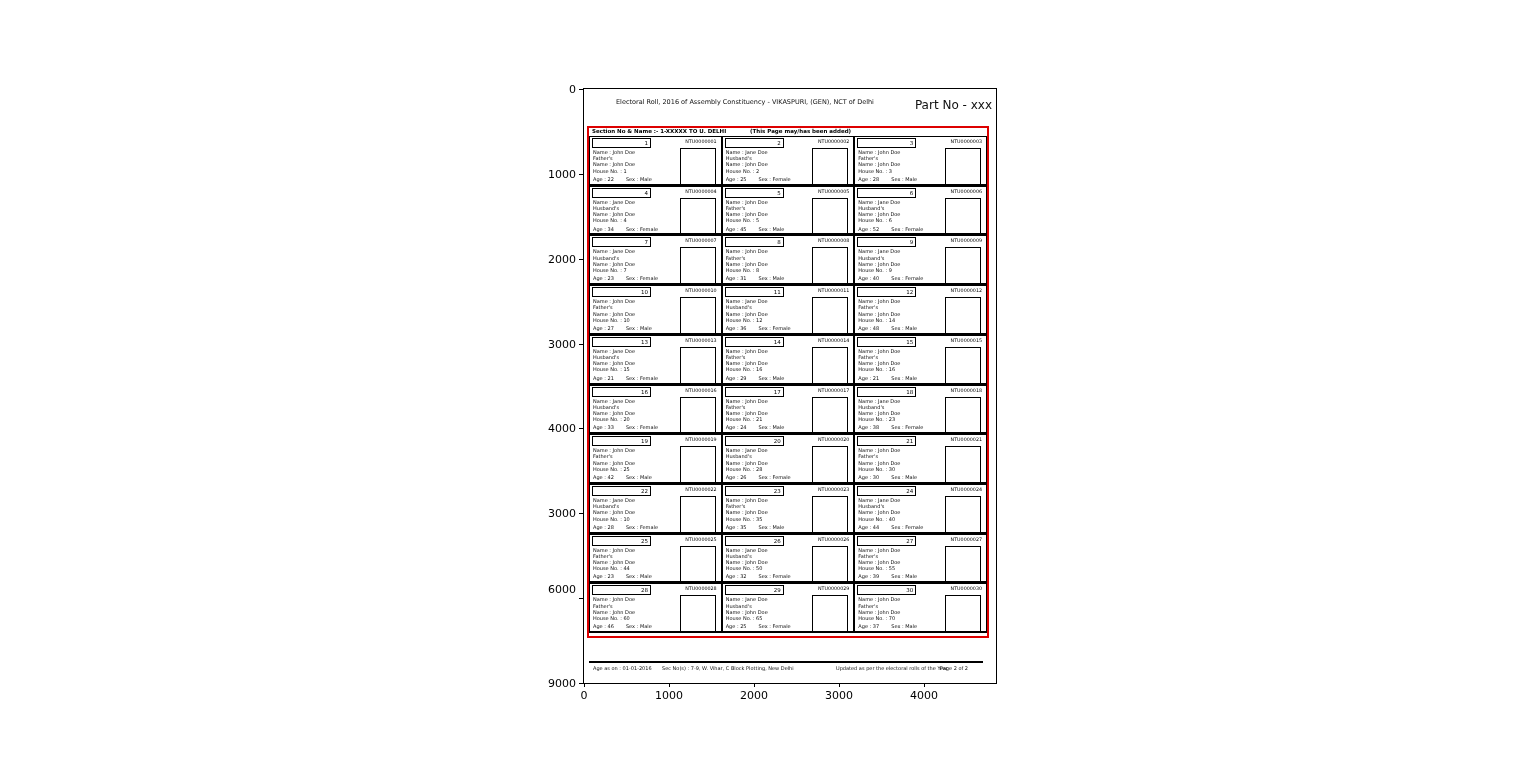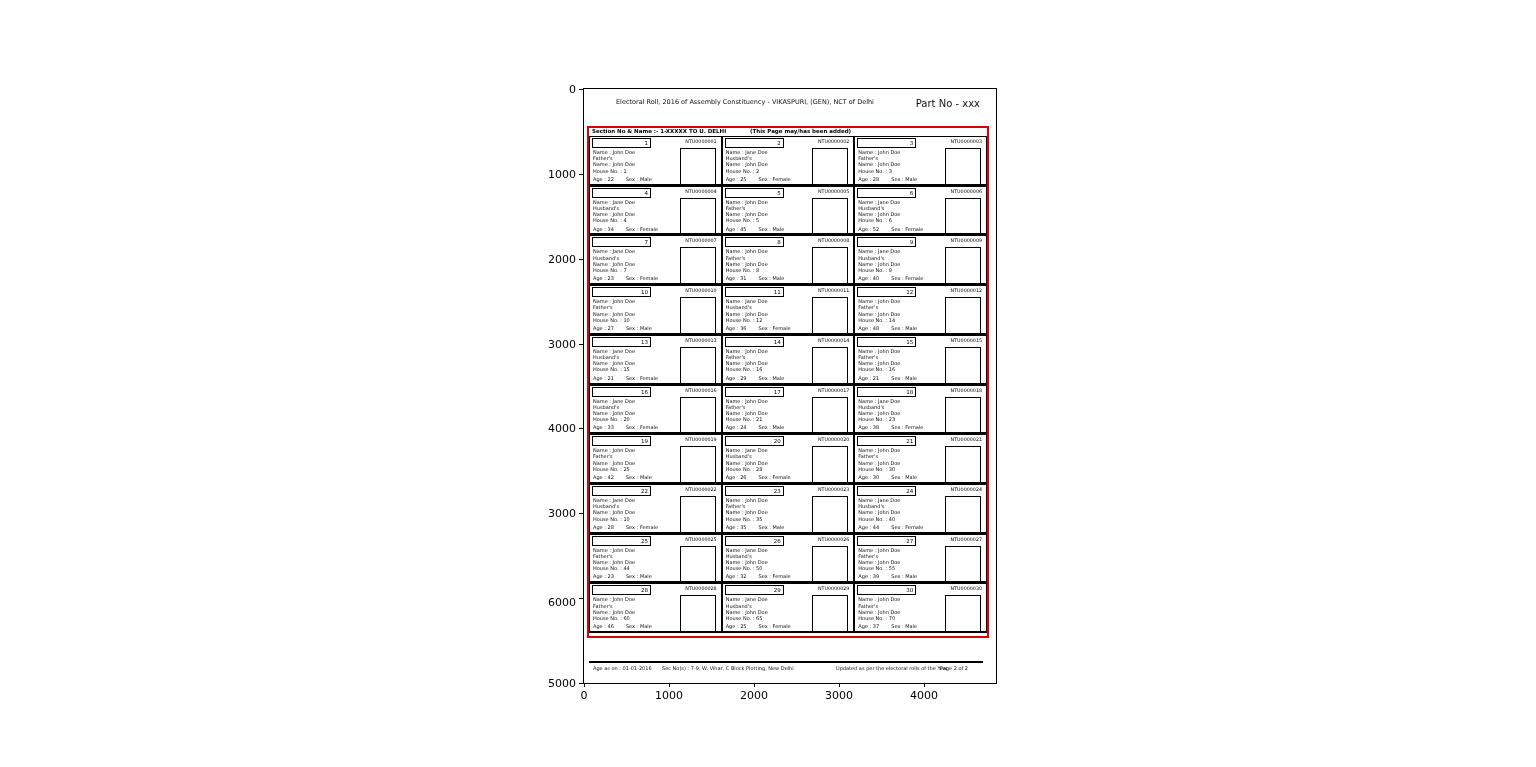--- a/index.html
+++ b/index.html
@@ -4,21 +4,21 @@
 <style>
   html,body{margin:0;padding:0;background:#ffffff;width:1536px;height:767px;overflow:hidden;
             font-family:"DejaVu Sans","Liberation Sans",sans-serif;}
   .axes{position:absolute;left:583px;top:88px;width:412px;height:594px;border:1px solid #000;background:#fff;}
   .ytick-label{position:absolute;left:-58px;width:50px;text-align:right;font-size:11px;color:#000;transform:translateY(-50%);}
   .ytick-mark{position:absolute;left:-5px;width:4px;height:1px;background:#000;}
   .xtick-label{position:absolute;top:600px;font-size:11px;color:#000;transform:translateX(-50%);}
   .xtick-mark{position:absolute;top:594px;width:1px;height:4px;background:#000;}
   .doc{position:absolute;inset:0;background:#fff;overflow:hidden;}
   .hdr-left{position:absolute;left:9px;top:9px;font-size:6.5px;color:#111;white-space:nowrap;padding-left:23px;}
-  .hdr-right{position:absolute;right:16px;top:9px;font-size:10px;color:#111;white-space:nowrap;}
+  .hdr-right{position:absolute;right:4px;top:9px;font-size:12px;color:#111;white-space:nowrap;}
   .redbox{position:absolute;left:3px;top:37px;width:398px;height:508px;border:2px solid #dd0000;background:#fff;}
   .sectionbar{position:absolute;left:3px;top:0px;right:2px;height:8px;font-size:5.5px;font-weight:bold;color:#000;white-space:nowrap;}
   .section-note{position:absolute;left:158px;top:0px;font-weight:bold;}
   .grid{position:absolute;left:0px;top:8px;width:100%;height:497px;display:grid;
         grid-template-columns:repeat(3,1fr);grid-auto-rows:1fr;}
   .card{position:relative;border:1px solid #000;border-bottom-width:2px;background:#fff;overflow:hidden;}
   .serial-box{position:absolute;left:2px;top:1px;width:55px;height:8px;border:1px solid #000;
               font-size:5.5px;text-align:right;padding-right:2px;line-height:8px;color:#000;}
   .vid{position:absolute;right:4px;top:2px;font-size:4.8px;color:#000;}
   .photo{position:absolute;right:5px;top:11px;width:34px;height:35px;border:1px solid #000;background:#fff;}
@@ -39,23 +39,23 @@
       <div class="ytick-label" style="top: 84.8571px;">1000</div>
       <div class="ytick-mark" style="top: 84.8571px;"></div>
       <div class="ytick-label" style="top: 169.714px;">2000</div>
       <div class="ytick-mark" style="top: 169.714px;"></div>
       <div class="ytick-label" style="top: 254.571px;">3000</div>
       <div class="ytick-mark" style="top: 254.571px;"></div>
       <div class="ytick-label" style="top: 339.429px;">4000</div>
       <div class="ytick-mark" style="top: 339.429px;"></div>
       <div class="ytick-label" style="top: 424.286px;">3000</div>
       <div class="ytick-mark" style="top: 424.286px;"></div>
-      <div class="ytick-label" style="top: 513px;">6000</div>
+      <div class="ytick-label" style="top: 500px;">6000</div>
       <div class="ytick-mark" style="top: 509.143px;"></div>
-      <div class="ytick-label" style="top: 594px;">5000</div>
+      <div class="ytick-label" style="top: 594px;">9000</div>
       <div class="ytick-mark" style="top: 594px;"></div>
       <div class="xtick-label" style="left: 0px;">0</div>
       <div class="xtick-mark" style="left: 0px;"></div>
       <div class="xtick-label" style="left: 85px;">1000</div>
       <div class="xtick-mark" style="left: 85px;"></div>
       <div class="xtick-label" style="left: 170px;">2000</div>
       <div class="xtick-mark" style="left: 170px;"></div>
       <div class="xtick-label" style="left: 255px;">3000</div>
       <div class="xtick-mark" style="left: 255px;"></div>
       <div class="xtick-label" style="left: 340px;">4000</div>

